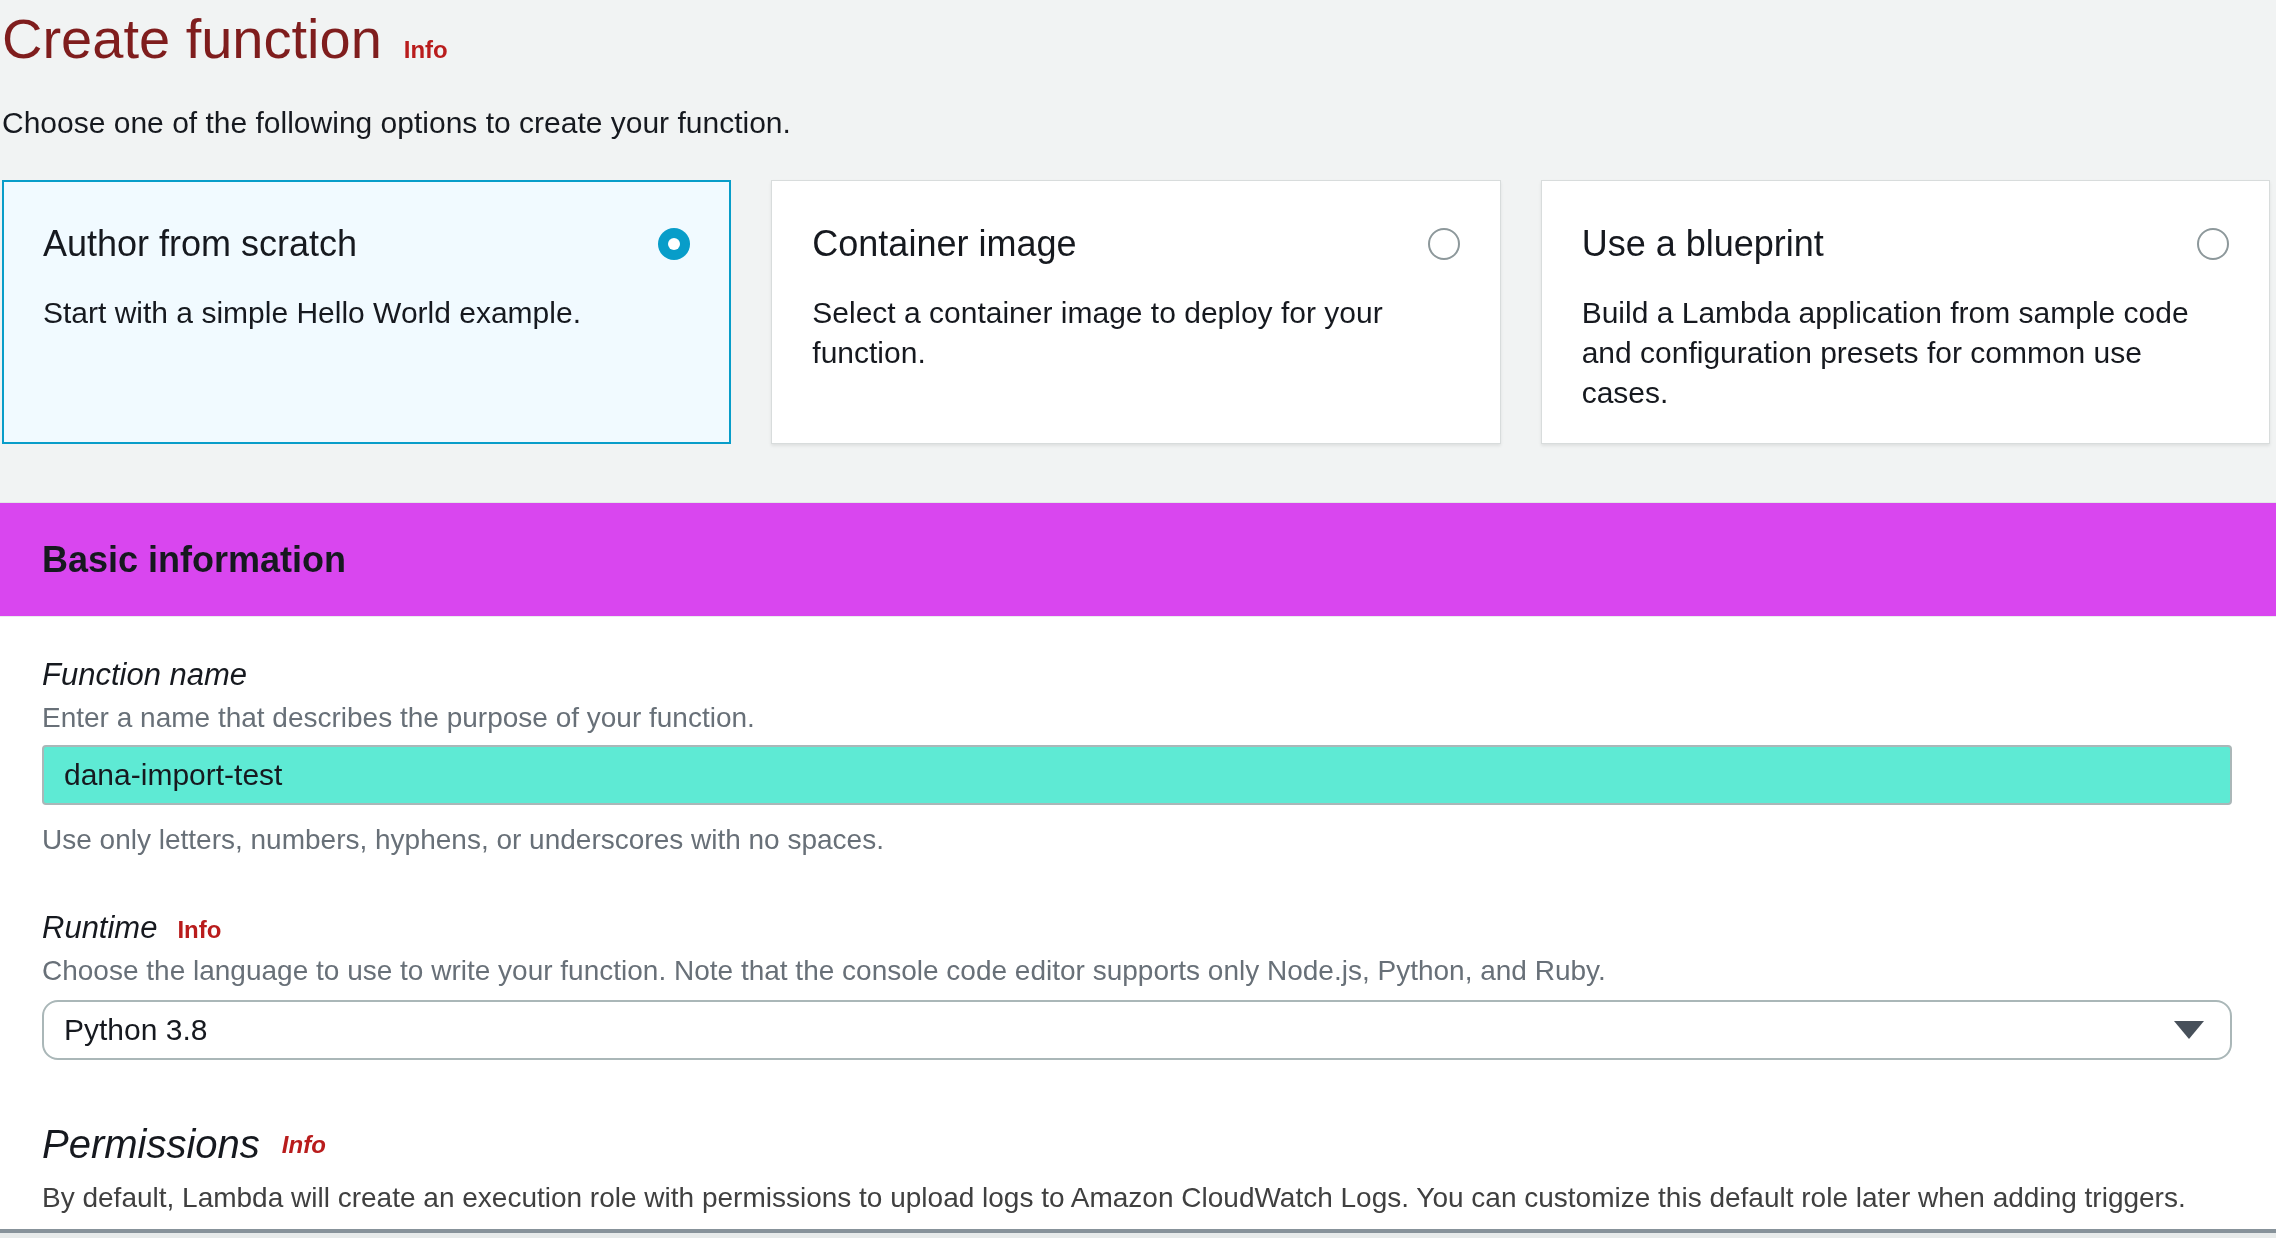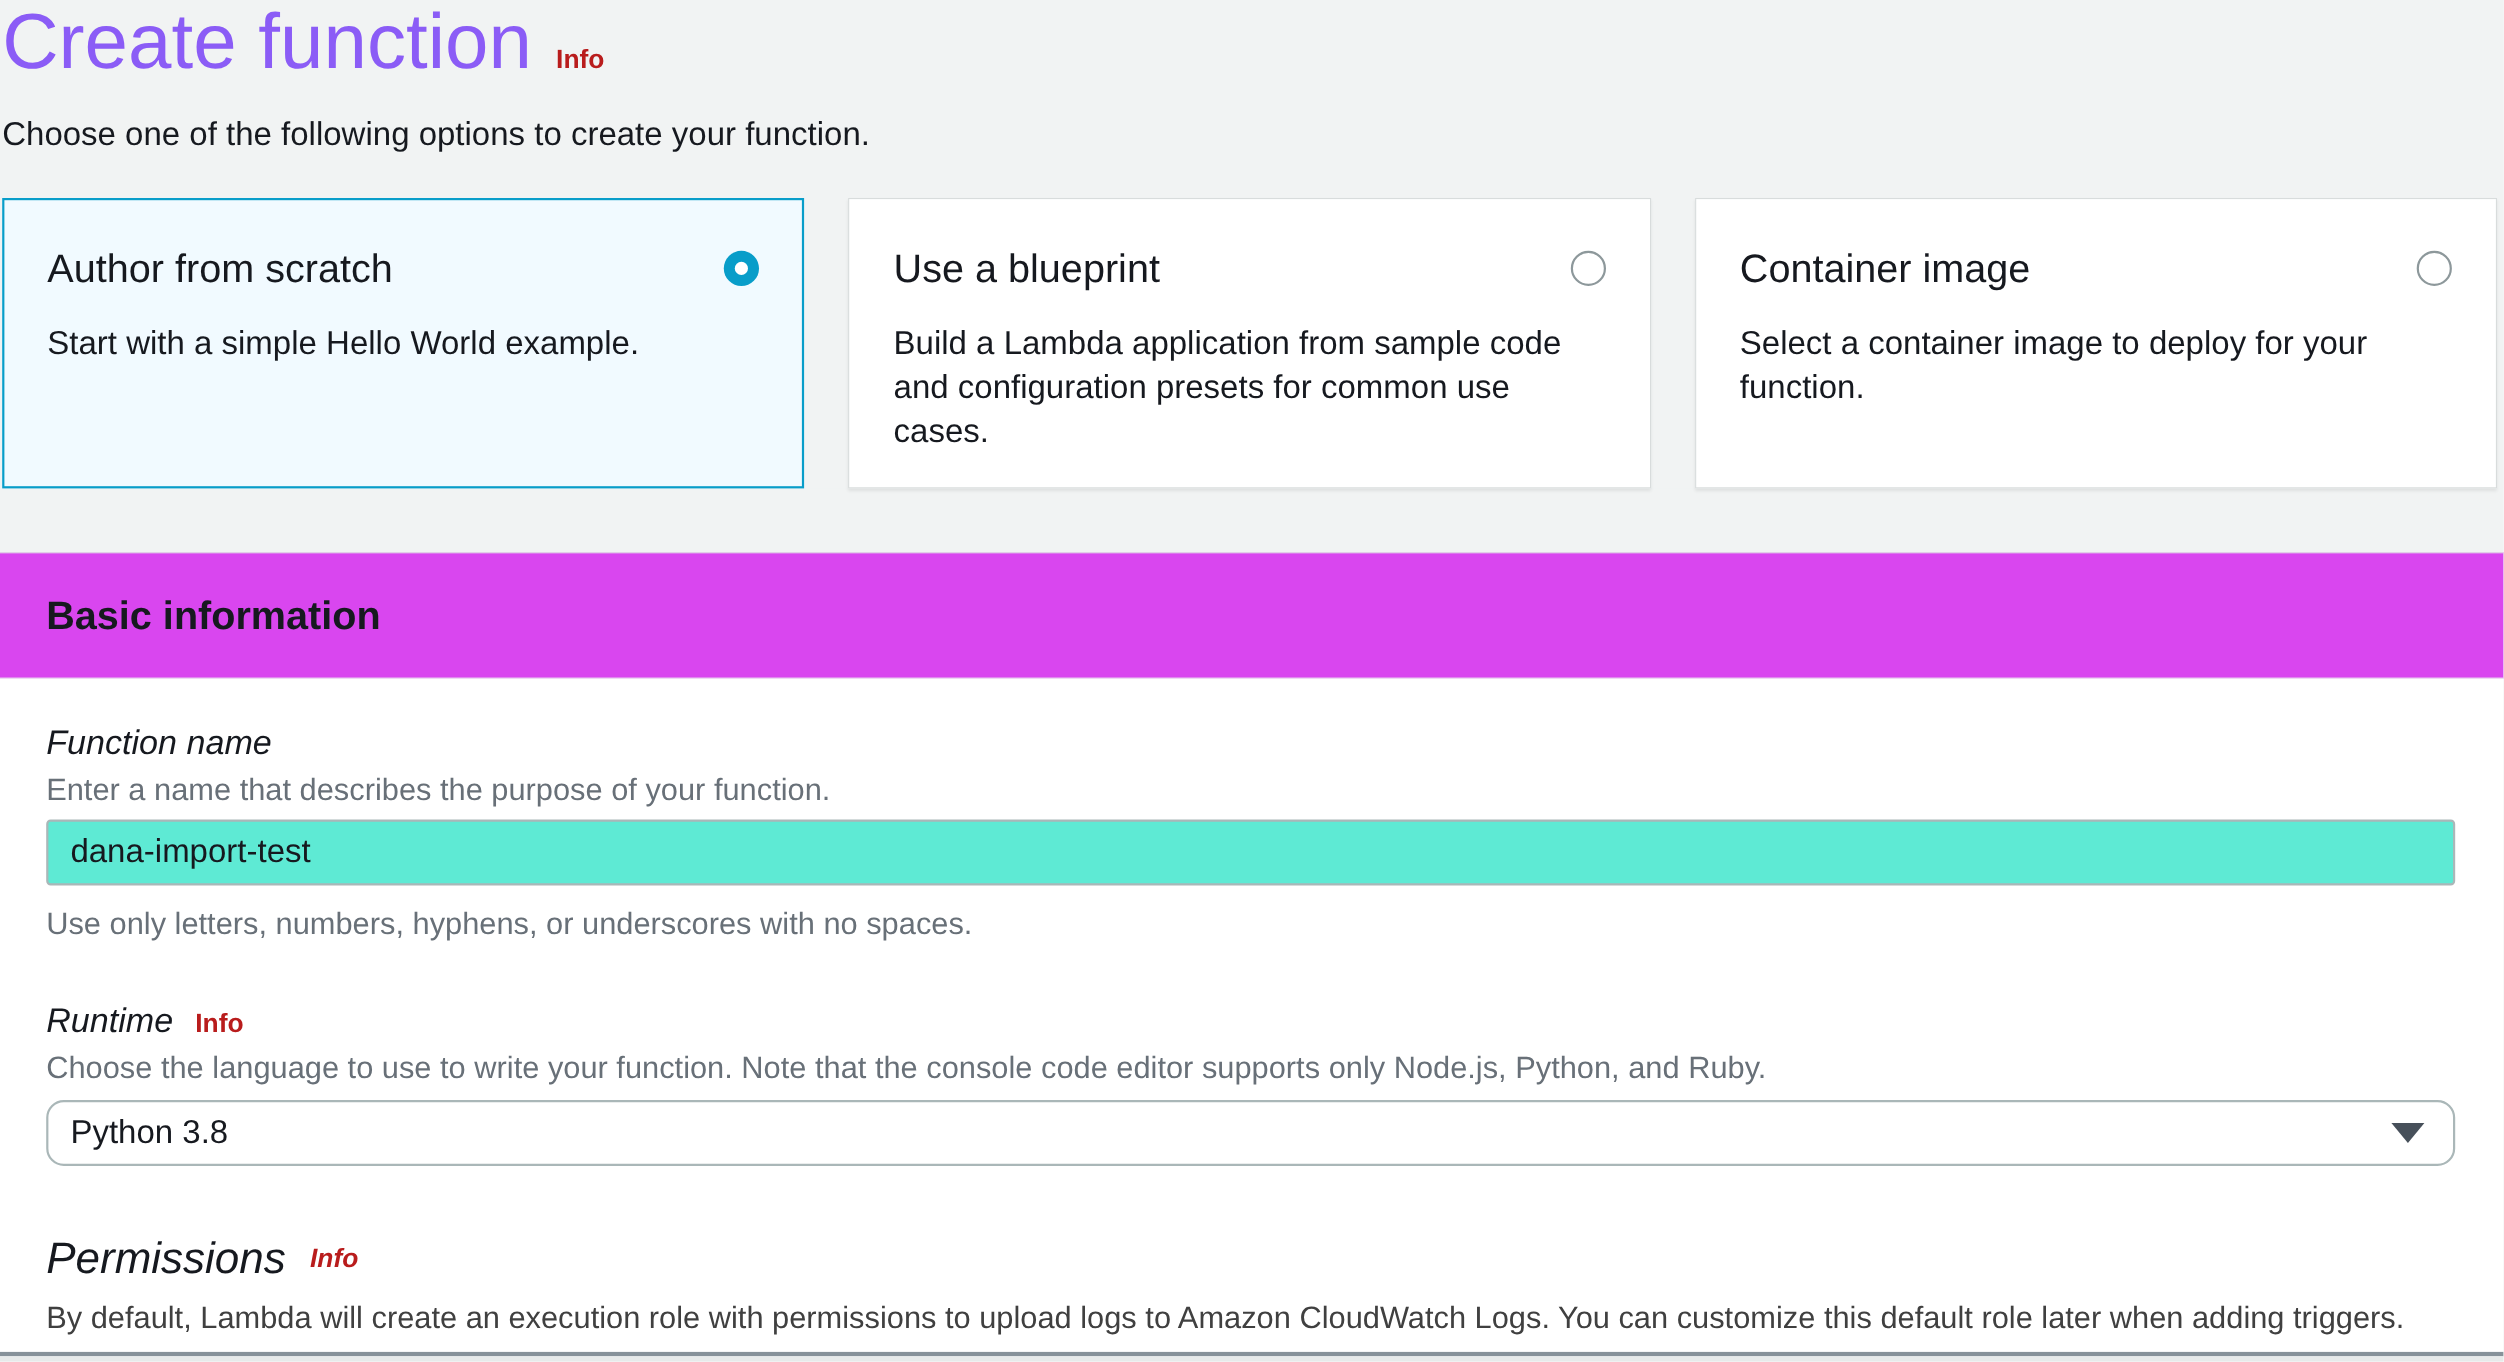--- a/index.html
+++ b/index.html
@@ -14,21 +14,21 @@
     width: 2276px;
     height: 1238px;
     display: flex;
     flex-direction: column;
     background: #f1f3f3;
   }
 
   
   .top-section { padding: 6px 6px 0 2px; background: #f1f3f3; }
   .h1-row { display: flex; align-items: baseline; gap: 22px; }
-  h1 { font-size: 71px; font-weight: 400; color: #8b5cf6; line-height: 66px; }
+  h1 { font-size: 56px; font-weight: 400; color: #7f1d1d; line-height: 66px; }
   .info-link {
     color: #b91c1c;
     font-weight: 700;
     font-size: 24px;
     text-decoration: none;
     cursor: pointer;
   }
   .subtitle { margin-top: 32px; font-size: 30px; line-height: 38px; color: #16191f; }
 
   .cards { display: flex; gap: 40px; margin-top: 38px; }
@@ -148,32 +148,32 @@
       <div class="card selected">
         <div class="card-head">
           <span class="card-title">Author from scratch</span>
           <span class="radio checked"></span>
         </div>
         <p class="card-desc">Start with a simple Hello World example.</p>
       </div>
 
       <div class="card">
         <div class="card-head">
+          <span class="card-title">Container image</span>
+          <span class="radio"></span>
+        </div>
+        <p class="card-desc">Select a container image to deploy for your function.</p>
+      </div>
+
+      <div class="card">
+        <div class="card-head">
           <span class="card-title">Use a blueprint</span>
           <span class="radio"></span>
         </div>
         <p class="card-desc">Build a Lambda application from sample code and configuration presets for common use cases.</p>
-      </div>
-
-      <div class="card">
-        <div class="card-head">
-          <span class="card-title">Container image</span>
-          <span class="radio"></span>
-        </div>
-        <p class="card-desc">Select a container image to deploy for your function.</p>
       </div>
 
     </div>
   </div>
 
   <div class="panel">
     <div class="panel-header">
       <h2>Basic information</h2>
     </div>
 

